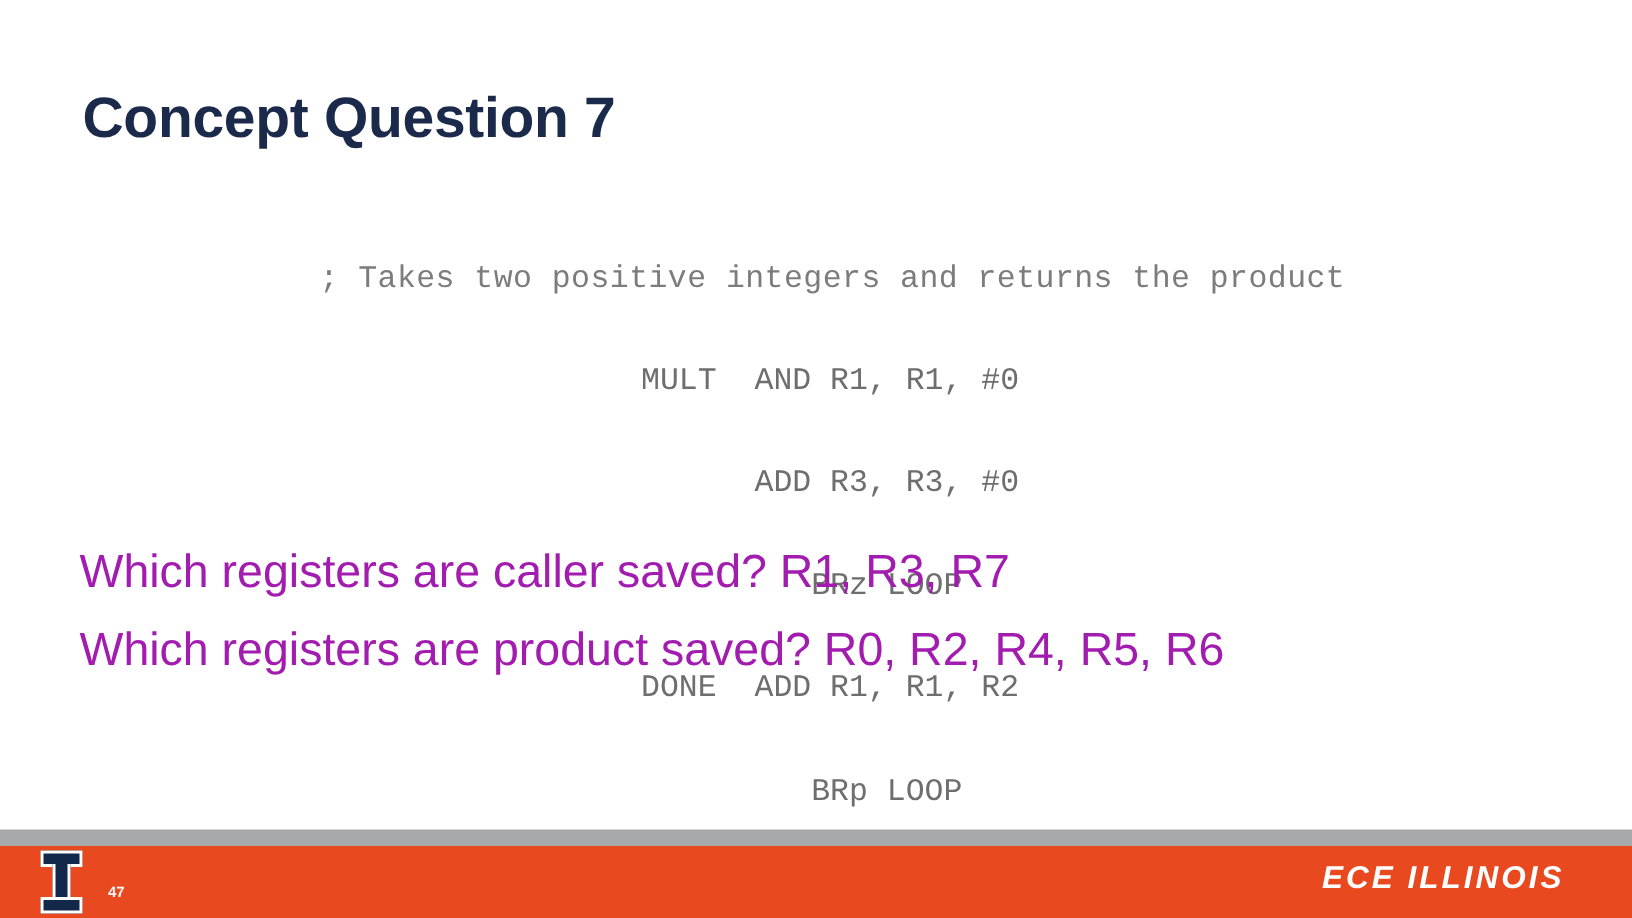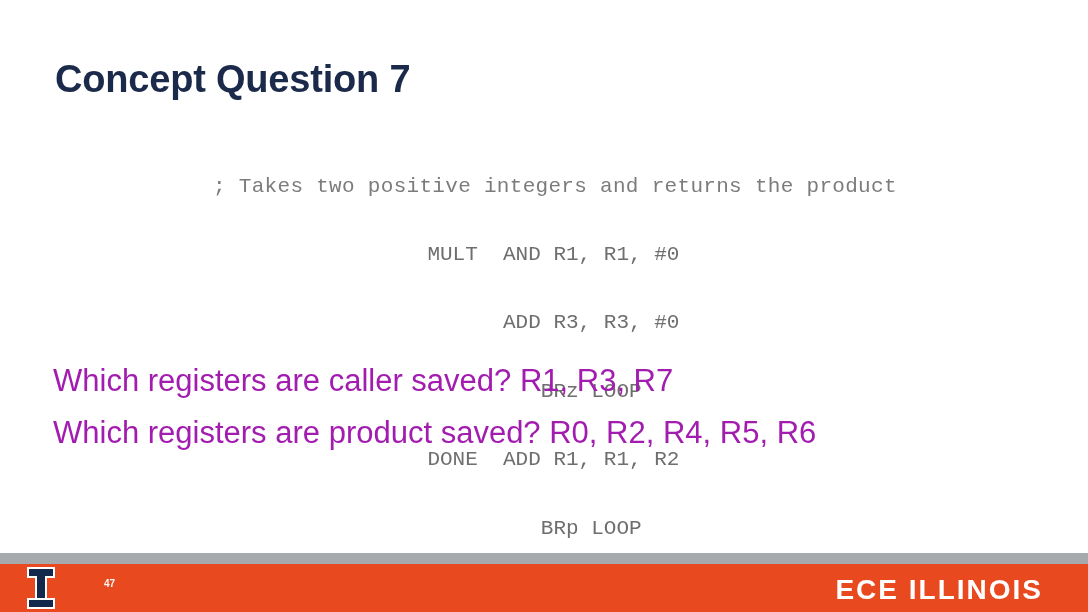--- a/index.html
+++ b/index.html
@@ -118,37 +118,37 @@
     border-top: none;
     border-bottom: none;
   }
   .bi-bot {
     left: 0px; top: 31px; width: 28px; height: 11px;
   }
 
   .page-number {
     position: absolute;
     left: 72px;
-    top: 578px;
+    top: 590px;
     font-size: 10px;
     font-weight: bold;
     color: #ffffff;
     opacity: 0.95;
-    margin-left: 32px;
   }
 
   .footer-brand {
     position: absolute;
     right: 45px;
     top: 574px;
-    font-size: 28px;
+    font-size: 21px;
     font-weight: bold;
     letter-spacing: 2px;
     color: #ffffff;
     white-space: nowrap;
+    font-style: italic;
   }
 </style>
 </head>
 <body>
 
 <div class="slide">
 
   <div class="slide-title">Concept Question 7</div>
 
   <div class="code-block">

